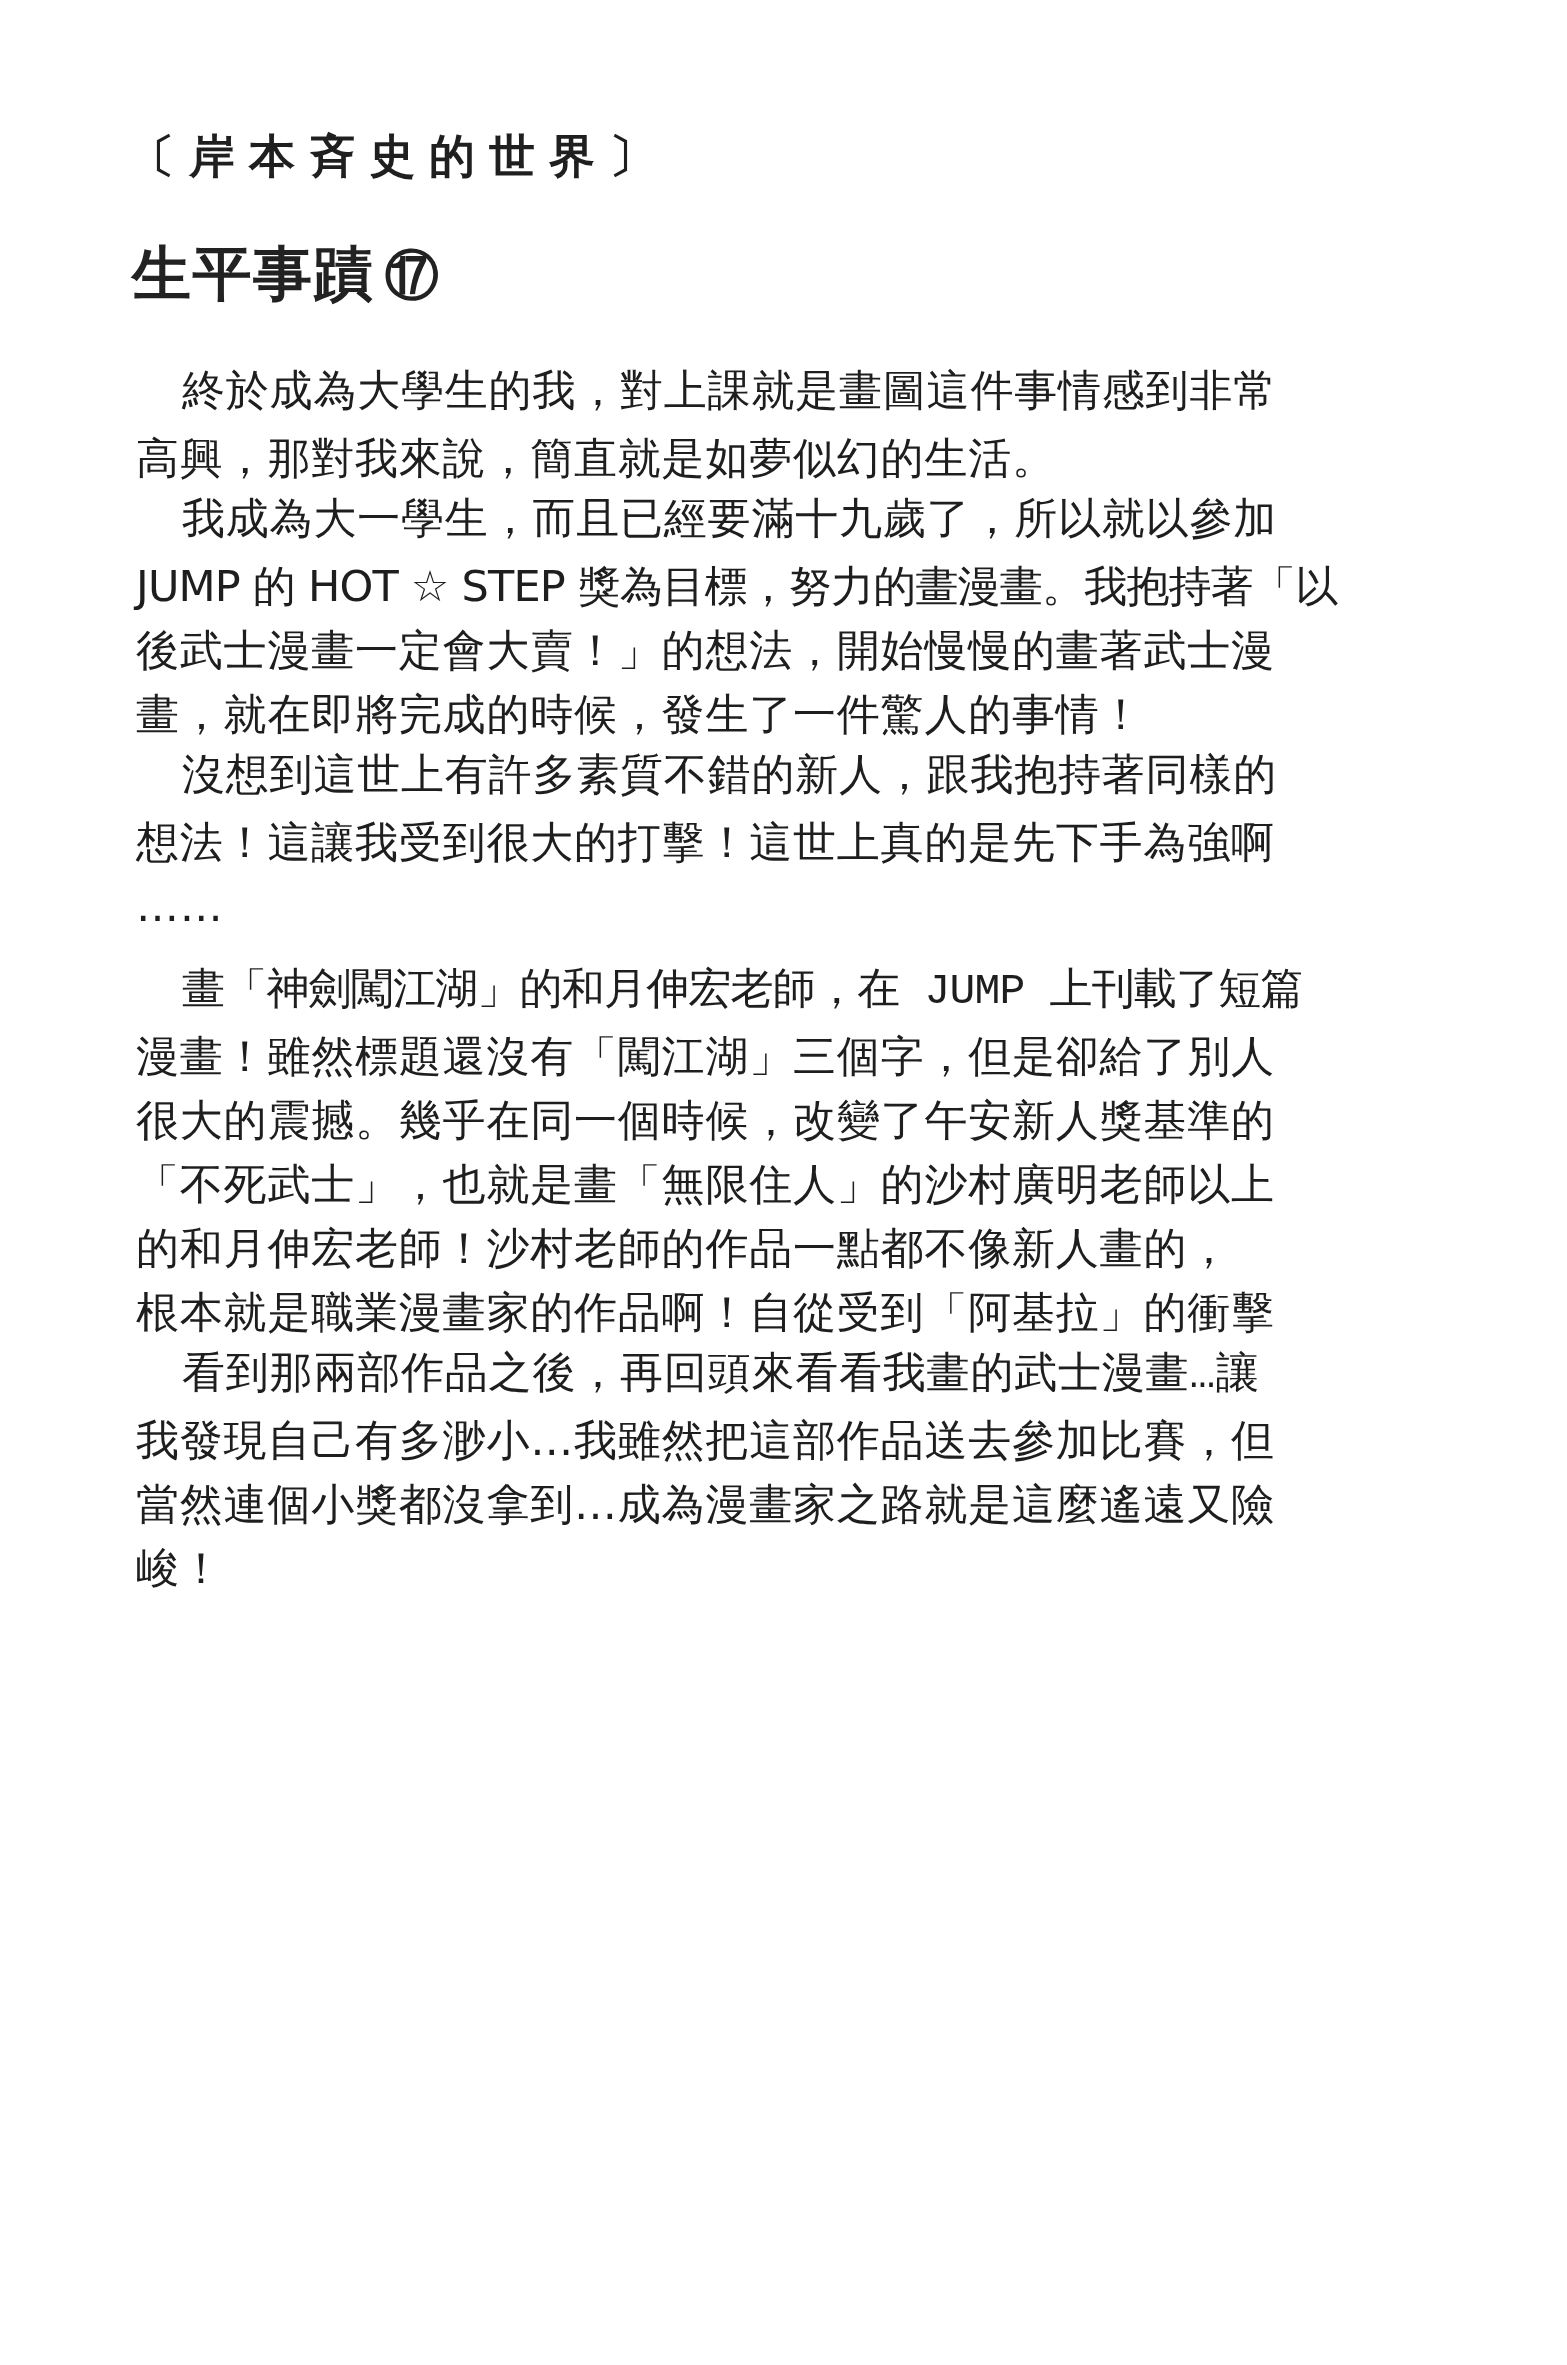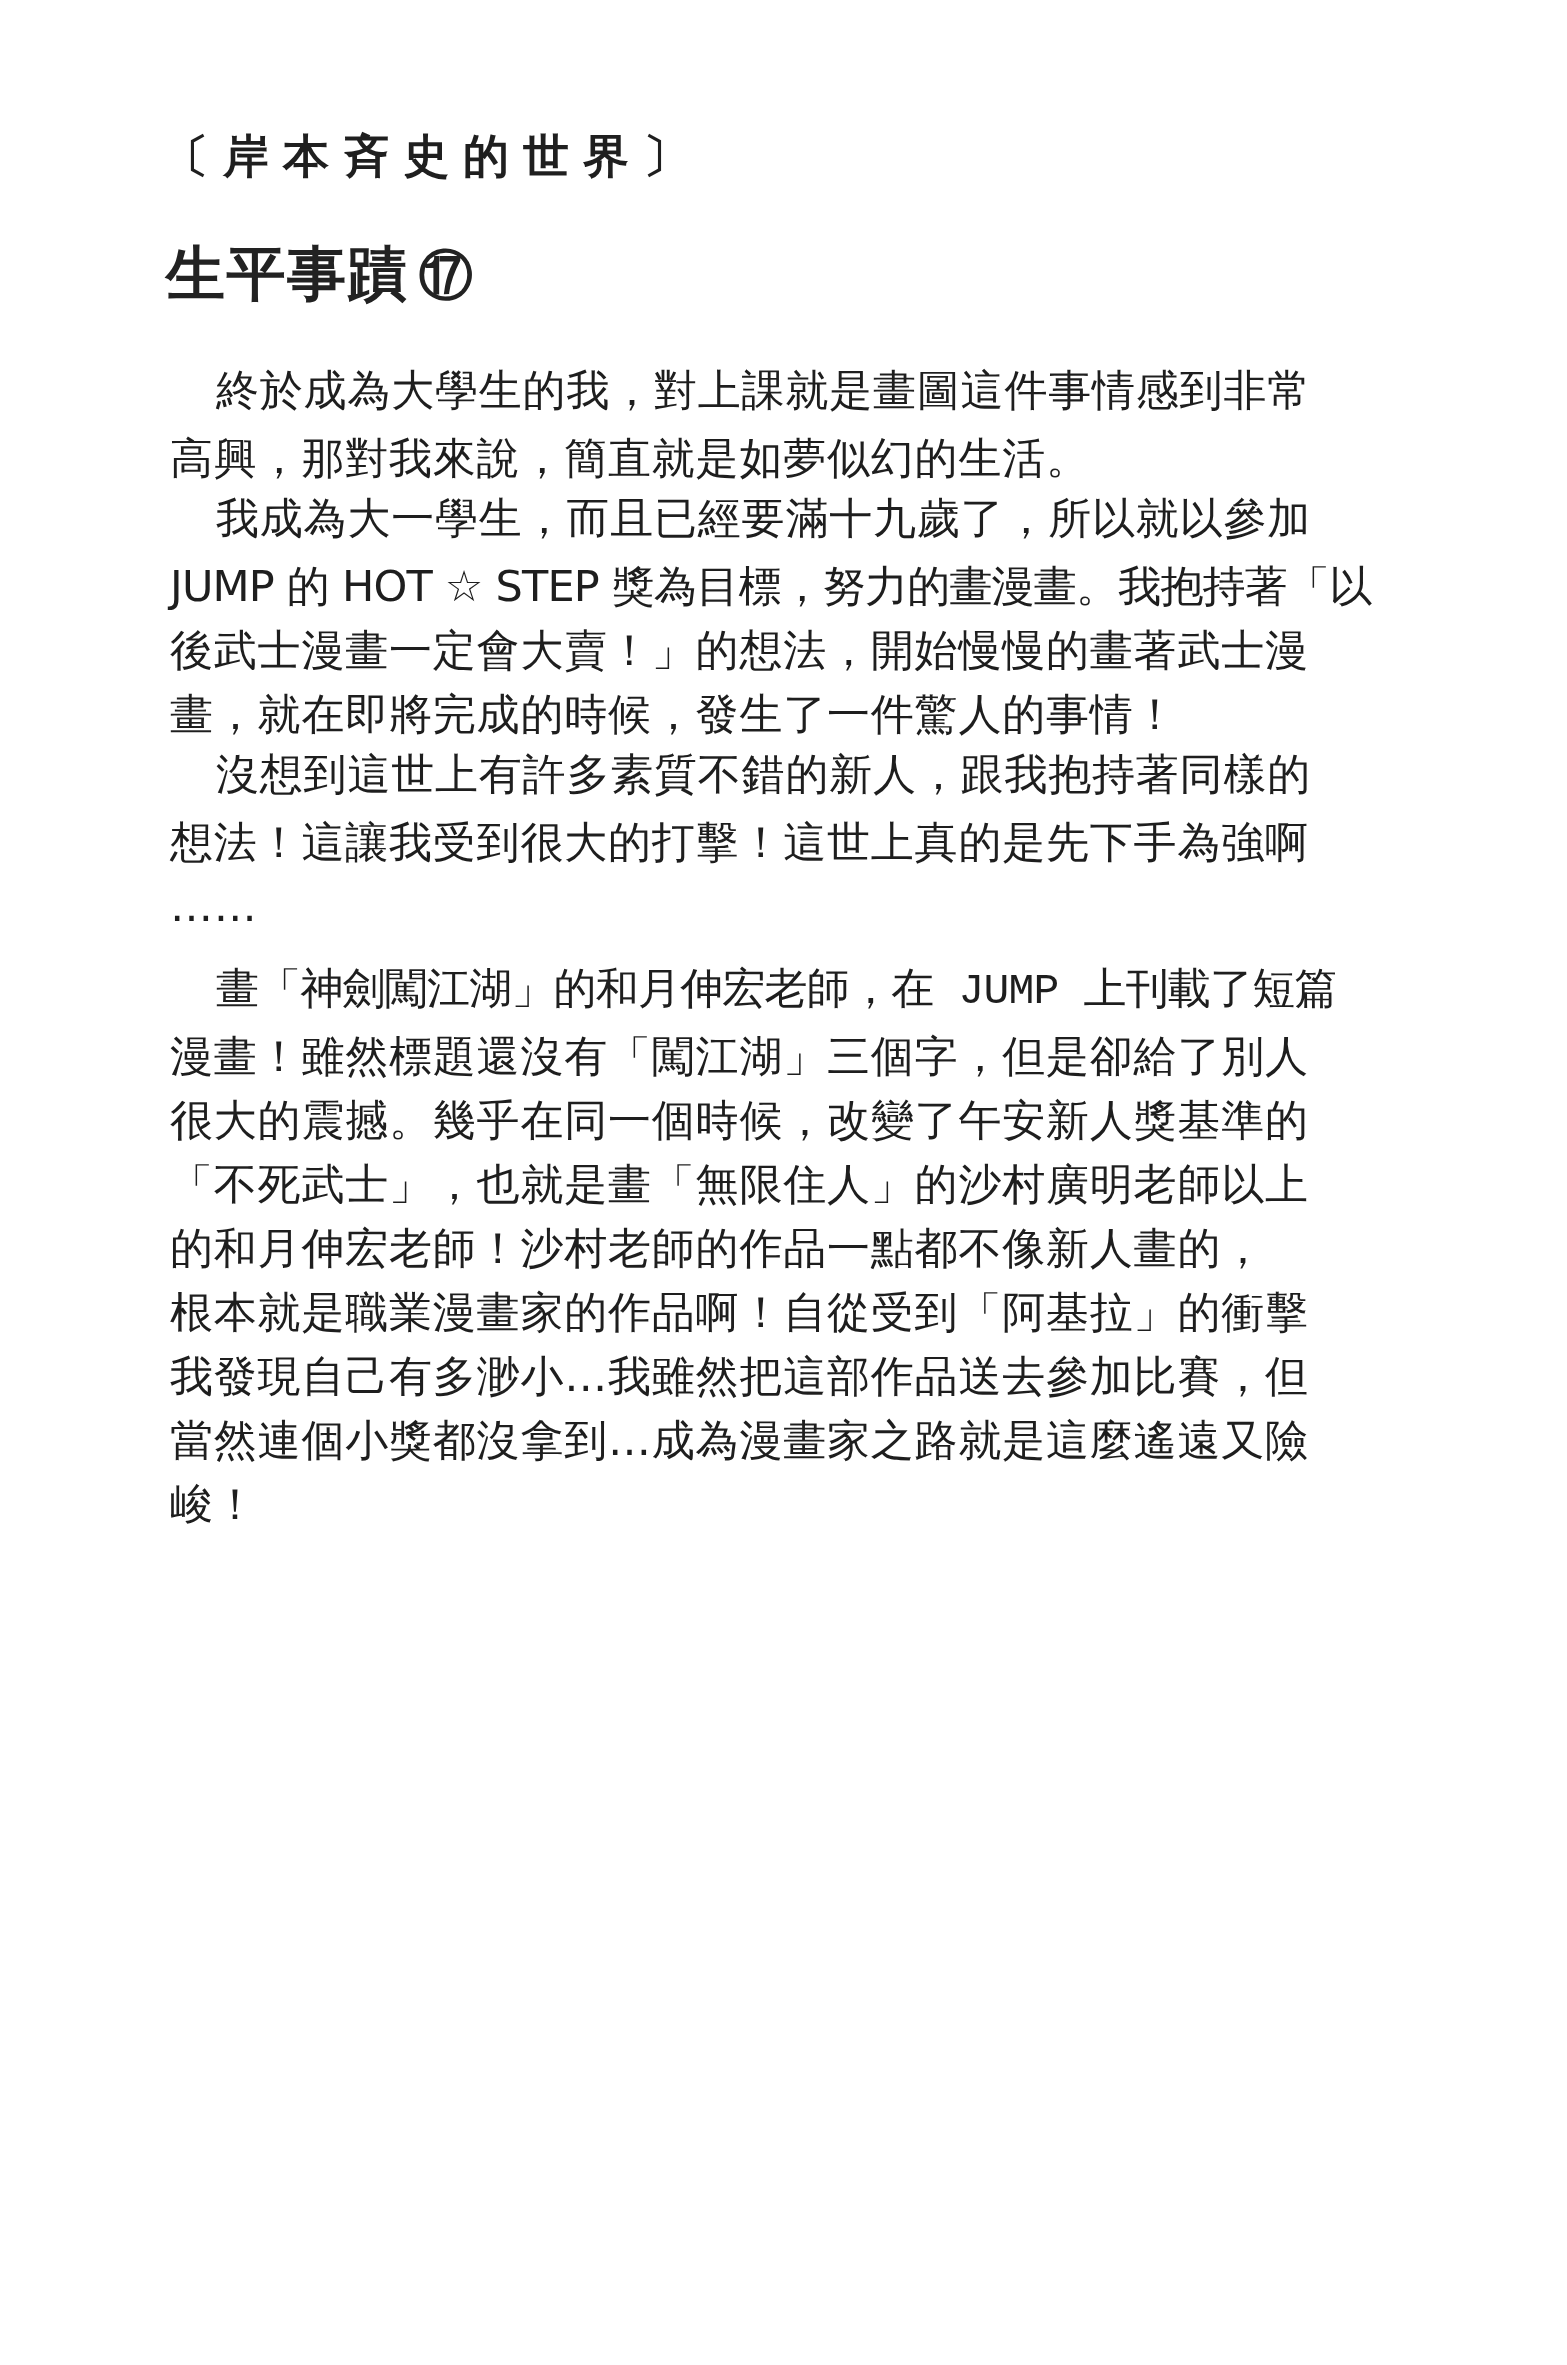--- a/index.html
+++ b/index.html
@@ -15,21 +15,20 @@
       color: #1e1e1e;
       font-family: "DejaVu Sans", "Liberation Sans", sans-serif;
     }
     .page {
       position: absolute;
       left: 0;
       top: 0;
       width: 1328px;
       height: 2366px;
       background: #ffffff;
-      margin-left: 34px;
     }
     .series-header {
       position: absolute;
       left: 129px;
       top: 129px;
       font-family: "DejaVu Serif", "Liberation Serif", serif;
       font-size: 46px;
       font-weight: bold;
       letter-spacing: 14px;
       line-height: 54px;
@@ -110,20 +109,21 @@
     <div>
       <div class="line indent tight">畫「神劍闖江湖」的和月伸宏老師，在 JUMP 上刊載了短篇</div>
       <div class="line">漫畫！雖然標題還沒有「闖江湖」三個字，但是卻給了別人</div>
       <div class="line">很大的震撼。幾乎在同一個時候，改變了午安新人獎基準的</div>
       <div class="line">「不死武士」，也就是畫「無限住人」的沙村廣明老師以上</div>
       <div class="line">的和月伸宏老師！沙村老師的作品一點都不像新人畫的，</div>
       <div class="line">根本就是職業漫畫家的作品啊！自從受到「阿基拉」的衝擊</div>
     </div>
 
     <div>
+      <div class="line indent">看到那兩部作品之後，再回頭來看看我畫的武士漫畫…讓</div>
       <div class="line">我發現自己有多渺小…我雖然把這部作品送去參加比賽，但</div>
       <div class="line">當然連個小獎都沒拿到…成為漫畫家之路就是這麼遙遠又險</div>
       <div class="line">峻！</div>
     </div>
 
   </div>
 </div>
 
 
 </body></html>

